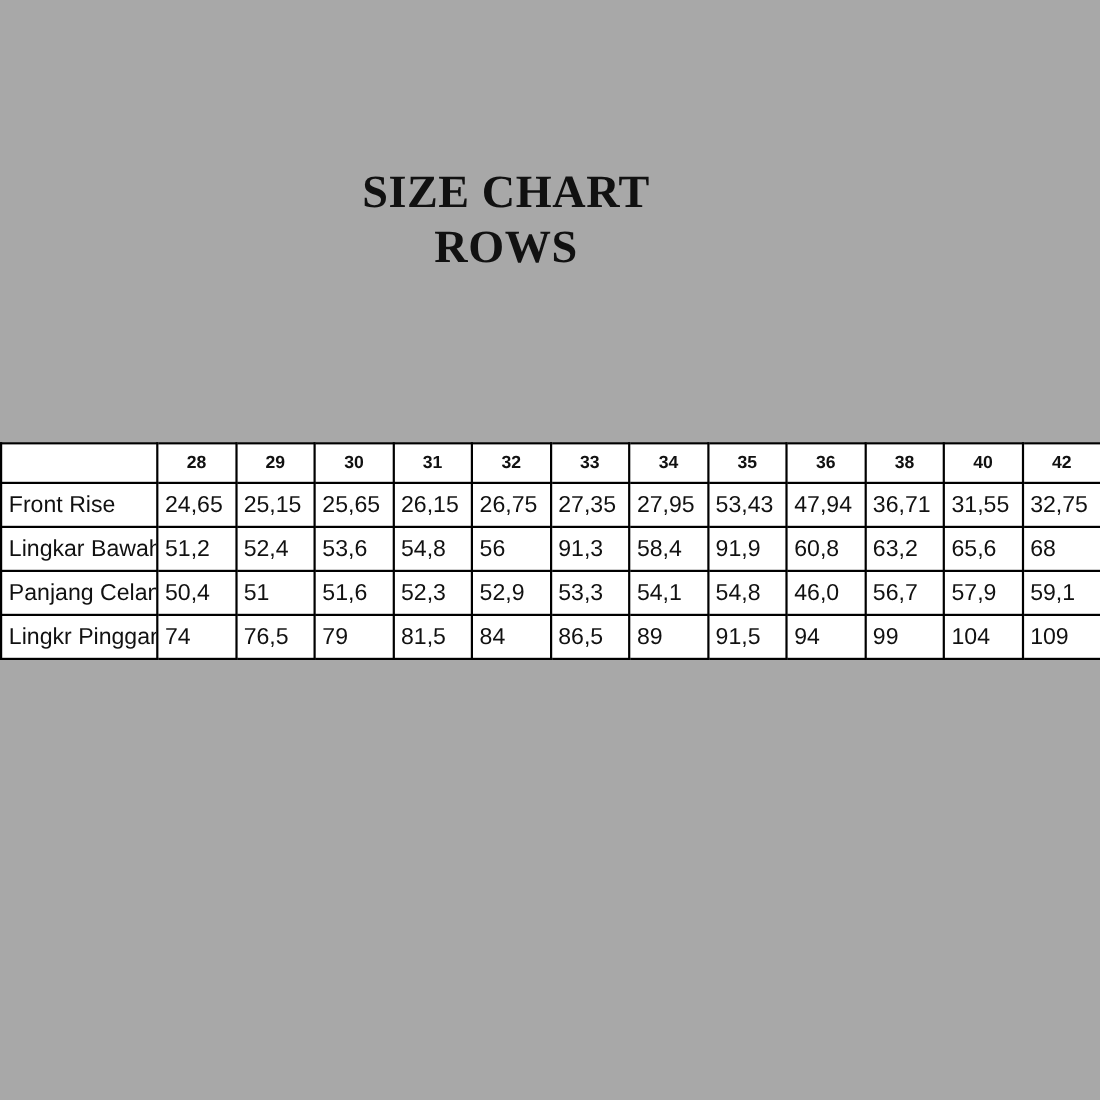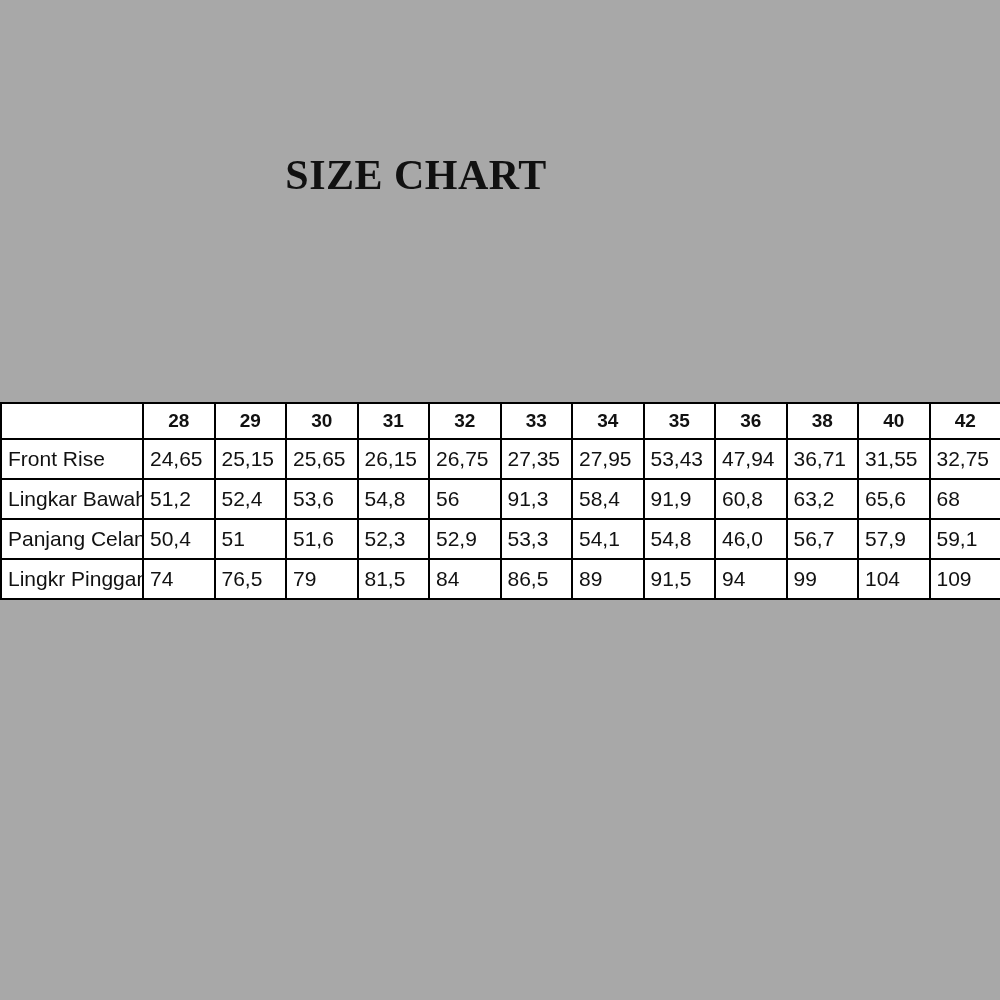--- a/index.html
+++ b/index.html
@@ -14,20 +14,21 @@
     overflow: hidden;
     position: relative;
   }
   .title-block {
     position: absolute;
     top: 150px;
     left: 0;
     width: 832px;
     text-align: center;
     color: #111111;
+    padding-left: 44px;
   }
   .title-line {
     font-family: "Liberation Serif", serif;
     font-weight: bold;
     font-size: 42px;
     letter-spacing: 0.5px;
     line-height: 50px;
   }
   .table-wrap {
     position: absolute;
@@ -47,39 +48,40 @@
     height: 38px;
     padding: 0 6px;
     font-weight: normal;
     font-size: 21px;
     text-align: left;
     white-space: nowrap;
     overflow: hidden;
   }
   table.size-chart thead th {
     font-weight: bold;
-    font-size: 19px;
+    font-size: 16px;
     text-align: center;
     height: 34px;
   }
   table.size-chart thead th.corner {
     border-left: 2px solid #000000;
   }
   td.rowlabel {
     font-size: 17px;
     margin-left: 25px;
   }
   col.labelcol { width: 142px; }
   col.datacol { width: 71.5px; }
 </style>
 </head>
 <body>
 
 <div class="title-block">
   <div class="title-line">SIZE CHART</div>
+  <div class="title-line">ROWS</div>
 </div>
 
 <div class="table-wrap">
   <table class="size-chart">
     <colgroup>
       <col class="labelcol">
       <col class="datacol">
         <col class="datacol">
         <col class="datacol">
         <col class="datacol">

